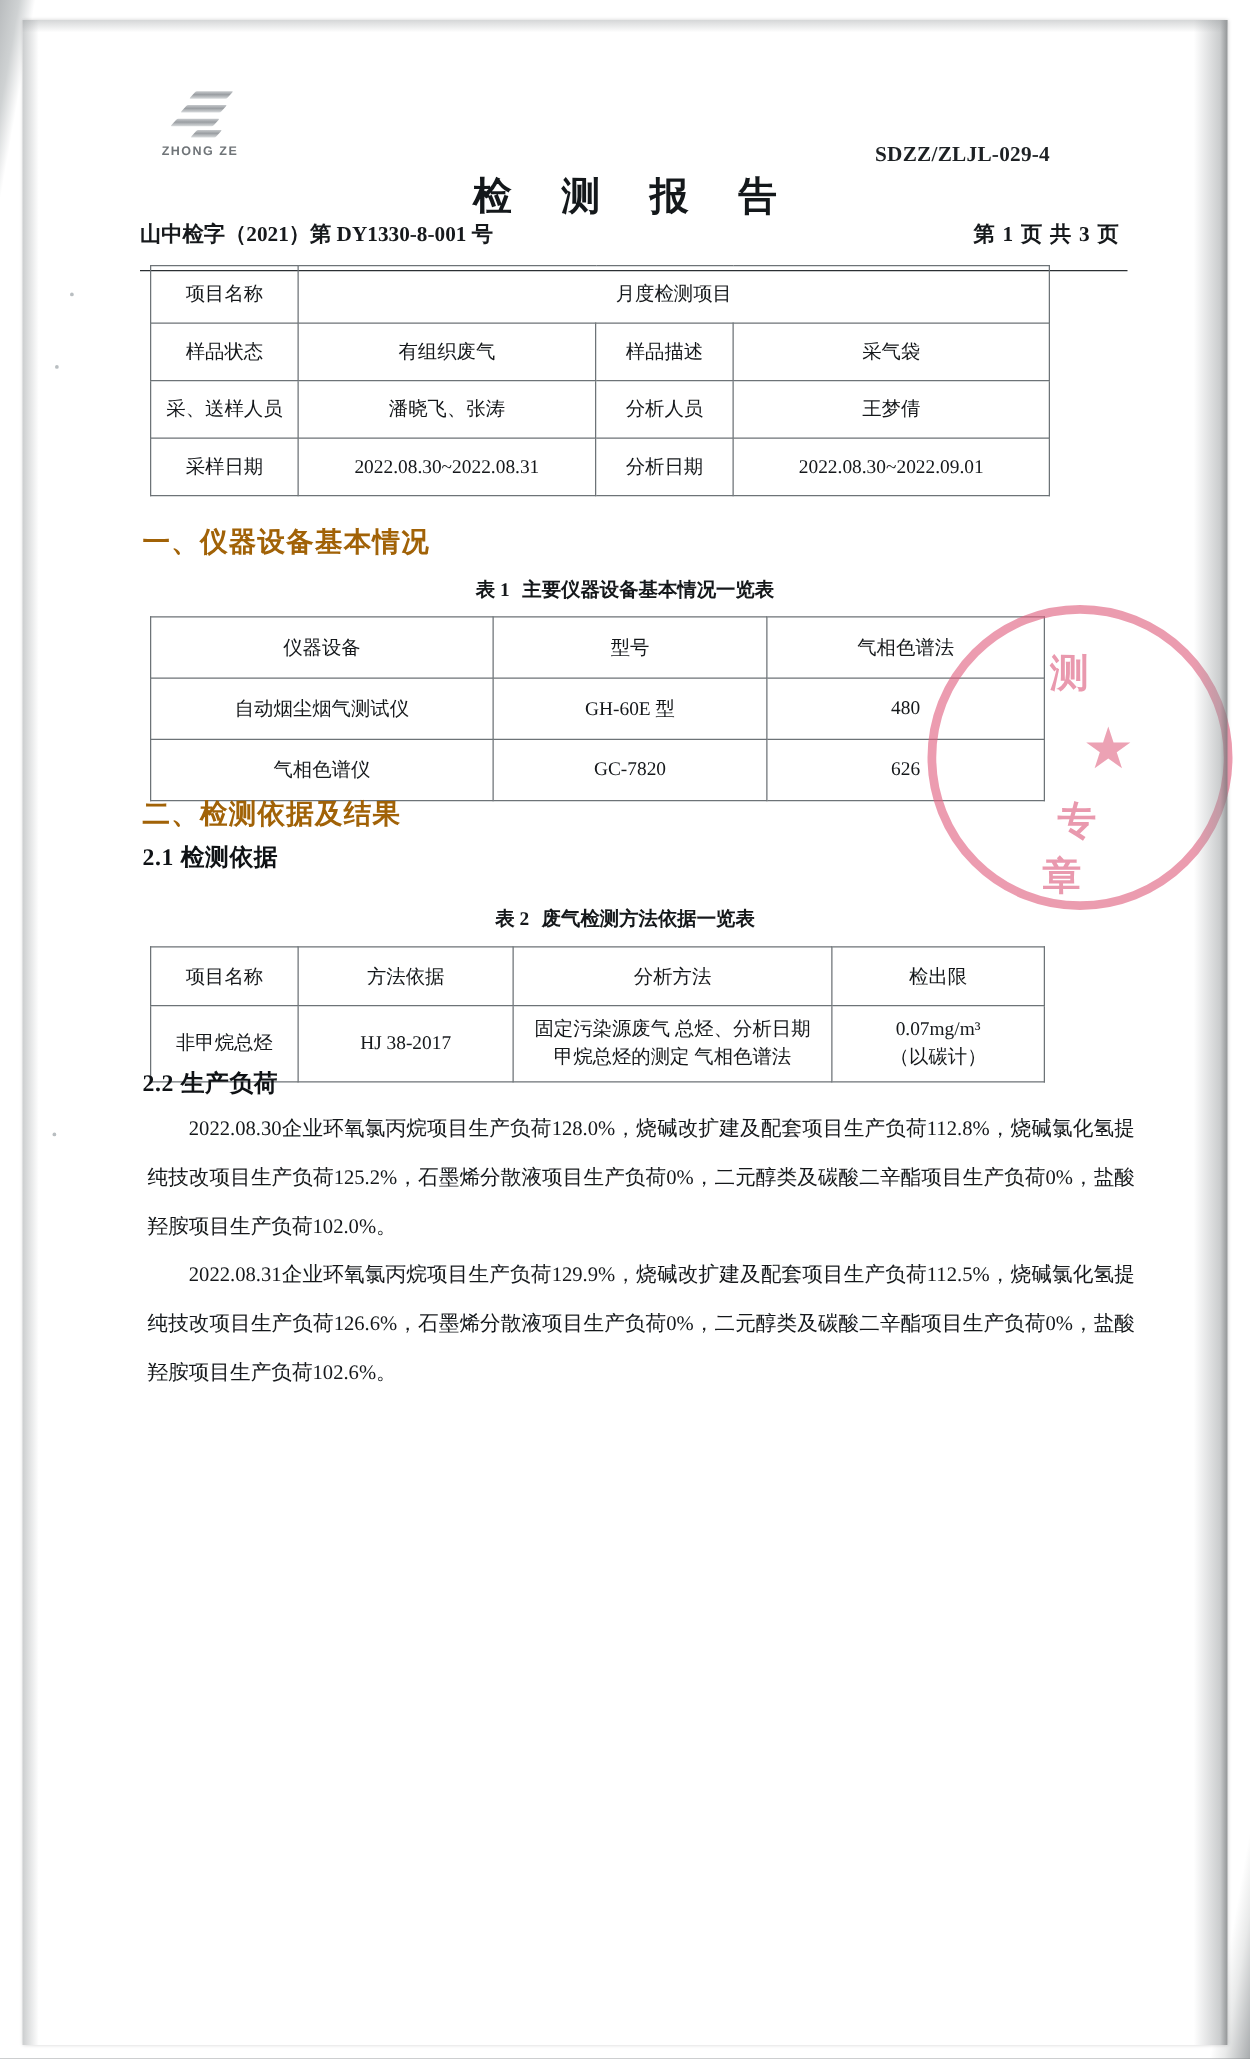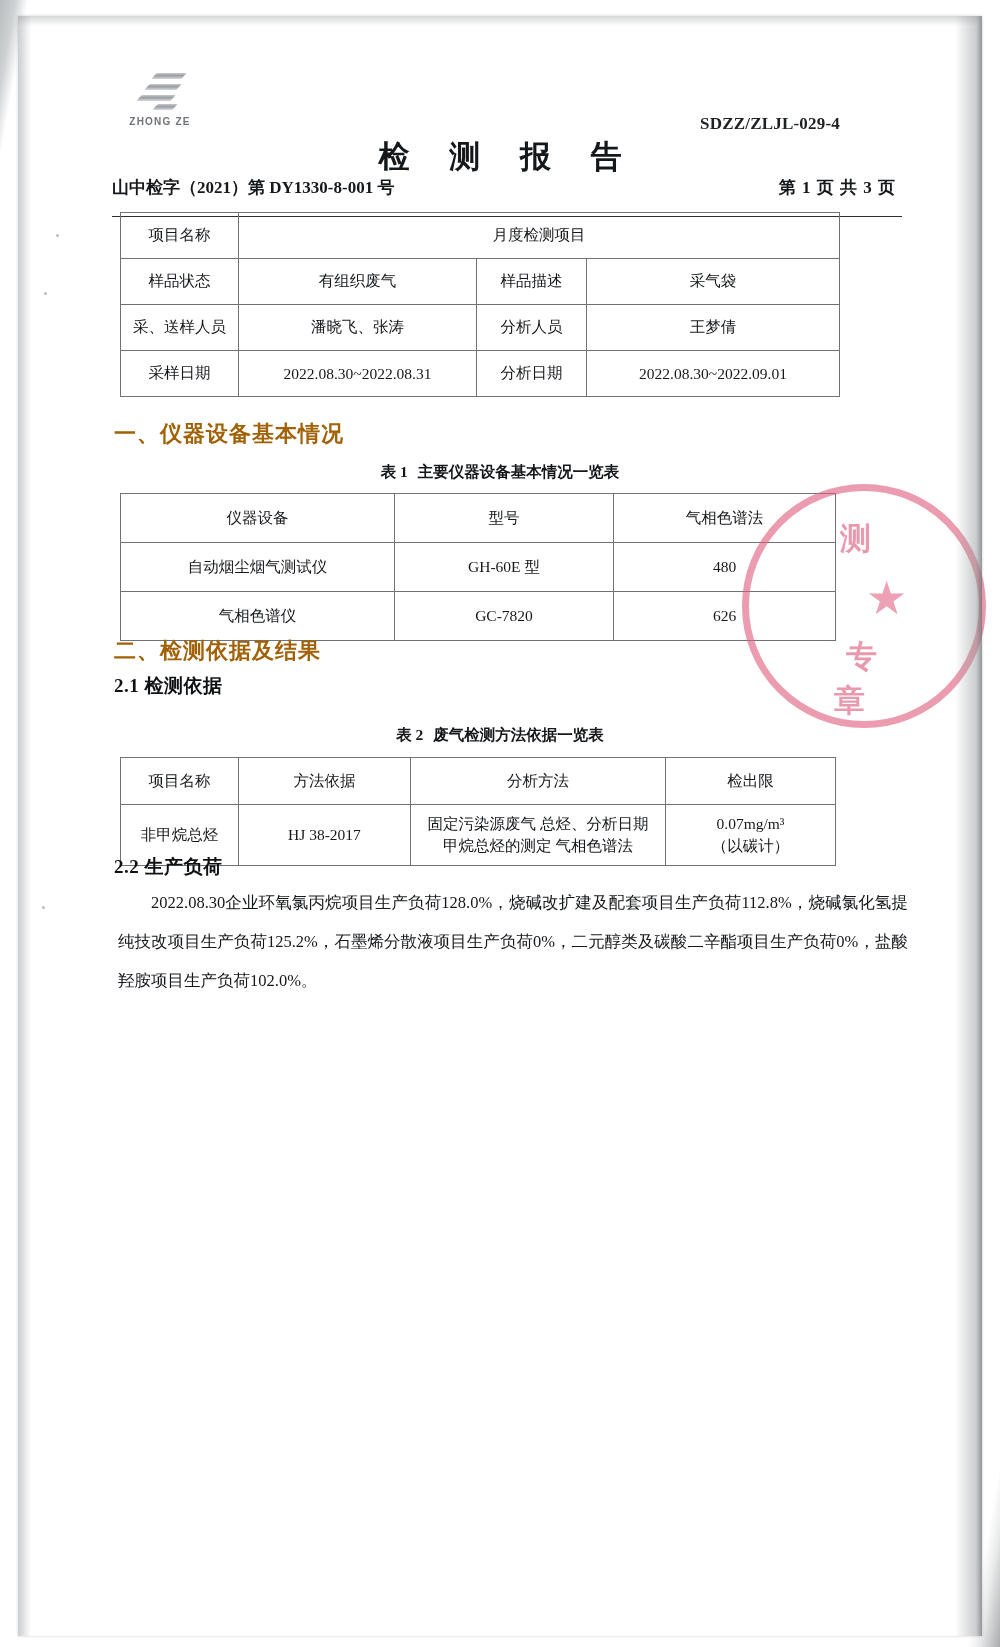--- a/index.html
+++ b/index.html
@@ -402,20 +402,21 @@
                 <span class="two-line">（以碳计）</span>
               </td>
             </tr>
           </tbody>
         </table>
       </div>
 
       <div class="h2" style="top:838px">2.2 生产负荷</div>
 
       <div class="para" style="top:868px">2022.08.30企业环氧氯丙烷项目生产负荷128.0%，烧碱改扩建及配套项目生产负荷112.8%，烧碱氯化氢提纯技改项目生产负荷125.2%，石墨烯分散液项目生产负荷0%，二元醇类及碳酸二辛酯项目生产负荷0%，盐酸羟胺项目生产负荷102.0%。</div>
+      <div class="para" style="top:985px">2022.08.31企业环氧氯丙烷项目生产负荷129.9%，烧碱改扩建及配套项目生产负荷112.5%，烧碱氯化氢提纯技改项目生产负荷126.6%，石墨烯分散液项目生产负荷0%，二元醇类及碳酸二辛酯项目生产负荷0%，盐酸羟胺项目生产负荷102.6%。</div>
 
       <div class="side-dot" style="left:38px; top:218px;"></div>
       <div class="side-dot" style="left:26px; top:276px;"></div>
       <div class="side-dot" style="left:24px; top:890px;"></div>
 
       <div class="stamp">
         <div class="ring"></div>
         <div class="star">★</div>
         <div class="s-char c1">测</div>
         <div class="s-char c2">专</div>

